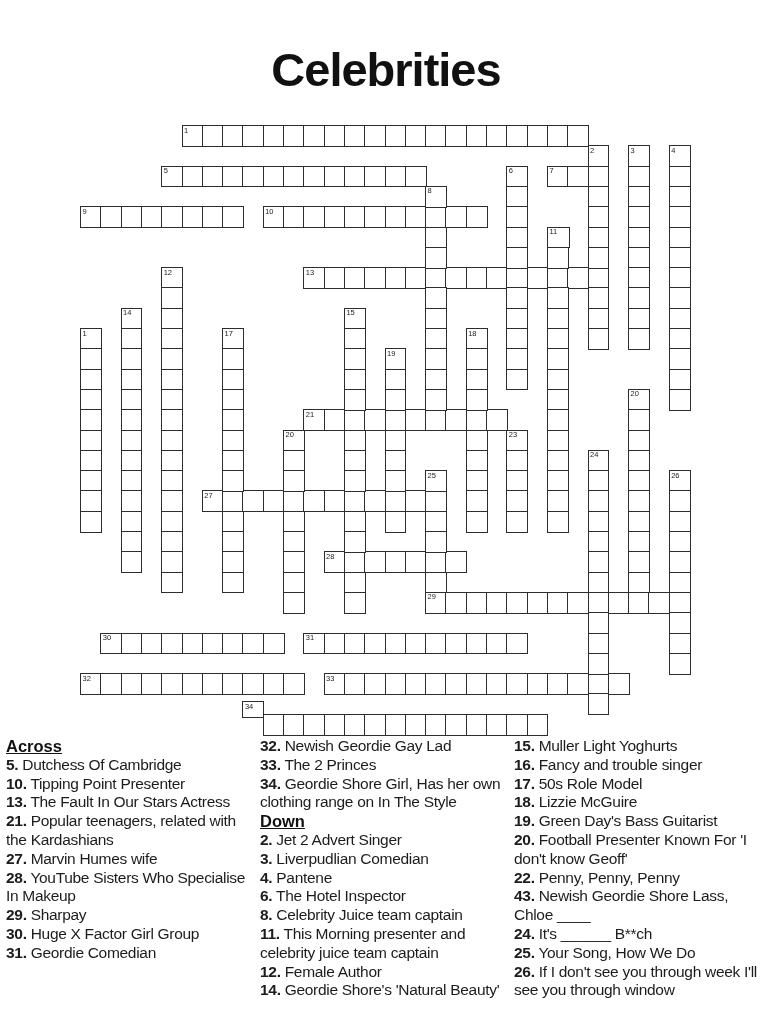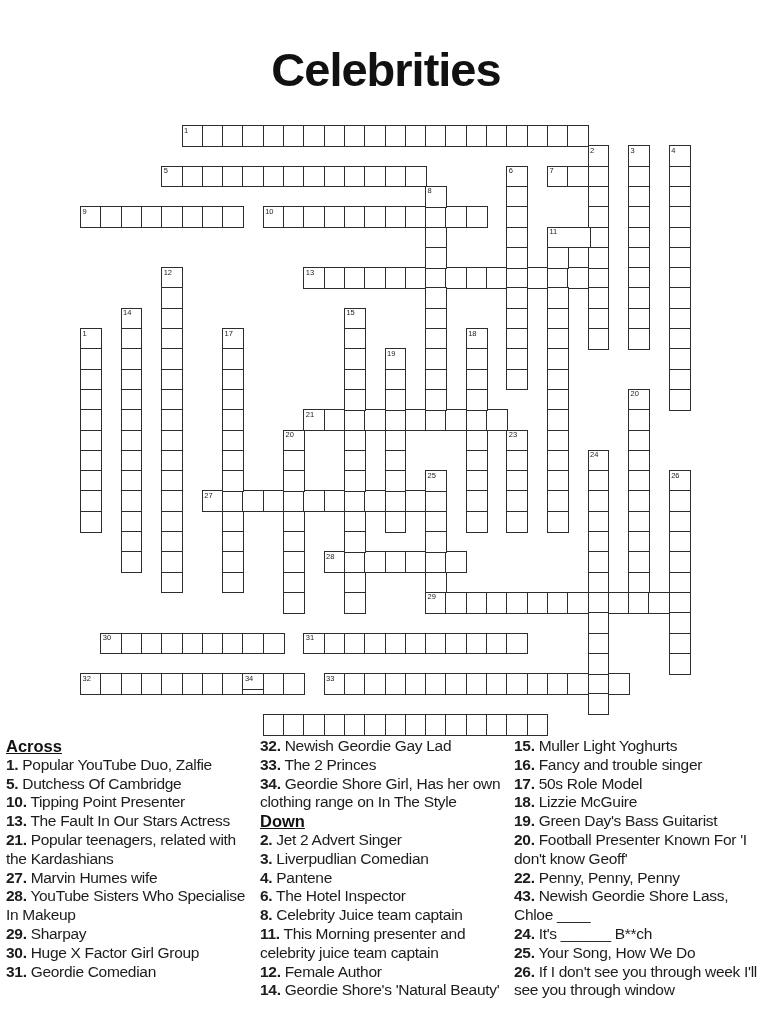--- a/index.html
+++ b/index.html
@@ -205,21 +205,21 @@
       <div class="cell" style="left: 425.1px; top: 673.1px; width: 21.9px; height: 21.9px; border-color: rgb(45, 45, 45); background: rgb(255, 255, 255);"></div>
       <div class="cell" style="left: 445.4px; top: 673.1px; width: 21.9px; height: 21.9px; border-color: rgb(45, 45, 45); background: rgb(255, 255, 255);"></div>
       <div class="cell" style="left: 465.7px; top: 673.1px; width: 21.9px; height: 21.9px; border-color: rgb(45, 45, 45); background: rgb(255, 255, 255);"></div>
       <div class="cell" style="left: 486px; top: 673.1px; width: 21.9px; height: 21.9px; border-color: rgb(45, 45, 45); background: rgb(255, 255, 255);"></div>
       <div class="cell" style="left: 506.3px; top: 673.1px; width: 21.9px; height: 21.9px; border-color: rgb(45, 45, 45); background: rgb(255, 255, 255);"></div>
       <div class="cell" style="left: 526.6px; top: 673.1px; width: 21.9px; height: 21.9px; border-color: rgb(45, 45, 45); background: rgb(255, 255, 255);"></div>
       <div class="cell" style="left: 546.9px; top: 673.1px; width: 21.9px; height: 21.9px; border-color: rgb(45, 45, 45); background: rgb(255, 255, 255);"></div>
       <div class="cell" style="left: 567.2px; top: 673.1px; width: 21.9px; height: 21.9px; border-color: rgb(45, 45, 45); background: rgb(255, 255, 255);"></div>
       <div class="cell" style="left: 587.5px; top: 673.1px; width: 21.9px; height: 21.9px; border-color: rgb(45, 45, 45); background: rgb(255, 255, 255);"></div>
       <div class="cell" style="left: 607.8px; top: 673.1px; width: 21.9px; height: 21.9px; border-color: rgb(45, 45, 45); background: rgb(255, 255, 255);"></div>
-      <div class="cell" style="left: 242.4px; top: 673px; width: 21.9px; height: 17px; border-color: rgb(45, 45, 45); background: rgb(255, 255, 255);">
+      <div class="cell" style="left: 242.4px; top: 701px; width: 21.9px; height: 17px; border-color: rgb(45, 45, 45); background: rgb(255, 255, 255);">
         <span class="cell-num">34</span>
       </div>
       <div class="cell" style="left: 262.7px; top: 713.7px; width: 21.9px; height: 21.9px; border-color: rgb(45, 45, 45); background: rgb(255, 255, 255);"></div>
       <div class="cell" style="left: 283px; top: 713.7px; width: 21.9px; height: 21.9px; border-color: rgb(45, 45, 45); background: rgb(255, 255, 255);"></div>
       <div class="cell" style="left: 303.3px; top: 713.7px; width: 21.9px; height: 21.9px; border-color: rgb(45, 45, 45); background: rgb(255, 255, 255);"></div>
       <div class="cell" style="left: 323.6px; top: 713.7px; width: 21.9px; height: 21.9px; border-color: rgb(45, 45, 45); background: rgb(255, 255, 255);"></div>
       <div class="cell" style="left: 343.9px; top: 713.7px; width: 21.9px; height: 21.9px; border-color: rgb(45, 45, 45); background: rgb(255, 255, 255);"></div>
       <div class="cell" style="left: 364.2px; top: 713.7px; width: 21.9px; height: 21.9px; border-color: rgb(45, 45, 45); background: rgb(255, 255, 255);"></div>
       <div class="cell" style="left: 384.5px; top: 713.7px; width: 21.9px; height: 21.9px; border-color: rgb(45, 45, 45); background: rgb(255, 255, 255);"></div>
       <div class="cell" style="left: 404.8px; top: 713.7px; width: 21.9px; height: 21.9px; border-color: rgb(45, 45, 45); background: rgb(255, 255, 255);"></div>
@@ -282,21 +282,21 @@
         <span class="cell-num">8</span>
       </div>
       <div class="cell" style="left: 425.1px; top: 226.5px; width: 21.9px; height: 21.9px; border-color: rgb(45, 45, 45); background: rgb(255, 255, 255);"></div>
       <div class="cell" style="left: 425.1px; top: 246.8px; width: 21.9px; height: 21.9px; border-color: rgb(45, 45, 45); background: rgb(255, 255, 255);"></div>
       <div class="cell" style="left: 425.1px; top: 287.4px; width: 21.9px; height: 21.9px; border-color: rgb(45, 45, 45); background: rgb(255, 255, 255);"></div>
       <div class="cell" style="left: 425.1px; top: 307.7px; width: 21.9px; height: 21.9px; border-color: rgb(45, 45, 45); background: rgb(255, 255, 255);"></div>
       <div class="cell" style="left: 425.1px; top: 328px; width: 21.9px; height: 21.9px; border-color: rgb(45, 45, 45); background: rgb(255, 255, 255);"></div>
       <div class="cell" style="left: 425.1px; top: 348.3px; width: 21.9px; height: 21.9px; border-color: rgb(45, 45, 45); background: rgb(255, 255, 255);"></div>
       <div class="cell" style="left: 425.1px; top: 368.6px; width: 21.9px; height: 21.9px; border-color: rgb(45, 45, 45); background: rgb(255, 255, 255);"></div>
       <div class="cell" style="left: 425.1px; top: 388.9px; width: 21.9px; height: 21.9px; border-color: rgb(45, 45, 45); background: rgb(255, 255, 255);"></div>
-      <div class="cell" style="left: 546.9px; top: 226.5px; width: 44px; height: 21.9px; border-color: rgb(45, 45, 45); background: rgb(255, 255, 255);">
+      <div class="cell" style="left: 546.9px; top: 226.5px; width: 23px; height: 21.9px; border-color: rgb(45, 45, 45); background: rgb(255, 255, 255);">
         <span class="cell-num">11</span>
       </div>
       <div class="cell" style="left: 546.9px; top: 246.8px; width: 21.9px; height: 21.9px; border-color: rgb(45, 45, 45); background: rgb(255, 255, 255);"></div>
       <div class="cell" style="left: 546.9px; top: 287.4px; width: 21.9px; height: 21.9px; border-color: rgb(45, 45, 45); background: rgb(255, 255, 255);"></div>
       <div class="cell" style="left: 546.9px; top: 307.7px; width: 21.9px; height: 21.9px; border-color: rgb(45, 45, 45); background: rgb(255, 255, 255);"></div>
       <div class="cell" style="left: 546.9px; top: 328px; width: 21.9px; height: 21.9px; border-color: rgb(45, 45, 45); background: rgb(255, 255, 255);"></div>
       <div class="cell" style="left: 546.9px; top: 348.3px; width: 21.9px; height: 21.9px; border-color: rgb(45, 45, 45); background: rgb(255, 255, 255);"></div>
       <div class="cell" style="left: 546.9px; top: 368.6px; width: 21.9px; height: 21.9px; border-color: rgb(45, 45, 45); background: rgb(255, 255, 255);"></div>
       <div class="cell" style="left: 546.9px; top: 388.9px; width: 21.9px; height: 21.9px; border-color: rgb(45, 45, 45); background: rgb(255, 255, 255);"></div>
       <div class="cell" style="left: 546.9px; top: 409.2px; width: 21.9px; height: 21.9px; border-color: rgb(45, 45, 45); background: rgb(255, 255, 255);"></div>
@@ -454,21 +454,20 @@
       <div class="cell" style="left: 668.7px; top: 531px; width: 21.9px; height: 21.9px; border-color: rgb(45, 45, 45); background: rgb(255, 255, 255);"></div>
       <div class="cell" style="left: 668.7px; top: 551.3px; width: 21.9px; height: 21.9px; border-color: rgb(45, 45, 45); background: rgb(255, 255, 255);"></div>
       <div class="cell" style="left: 668.7px; top: 571.6px; width: 21.9px; height: 21.9px; border-color: rgb(45, 45, 45); background: rgb(255, 255, 255);"></div>
       <div class="cell" style="left: 668.7px; top: 612.2px; width: 21.9px; height: 21.9px; border-color: rgb(45, 45, 45); background: rgb(255, 255, 255);"></div>
       <div class="cell" style="left: 668.7px; top: 632.5px; width: 21.9px; height: 21.9px; border-color: rgb(45, 45, 45); background: rgb(255, 255, 255);"></div>
       <div class="cell" style="left: 668.7px; top: 652.8px; width: 21.9px; height: 21.9px; border-color: rgb(45, 45, 45); background: rgb(255, 255, 255);"></div>
     </div>
   <div id="clues" style="top: 737px;">
       <div class="clue-col" style="left: 6px; width: 250px;">
         <div class="clue-heading">Across</div>
-        <div class="clue-item"><span class="clue-num">1.</span> Popular YouTube Duo, Zalfie</div>
         <div class="clue-item"><span class="clue-num">5.</span> Dutchess Of Cambridge</div>
         <div class="clue-item"><span class="clue-num">10.</span> Tipping Point Presenter</div>
         <div class="clue-item"><span class="clue-num">13.</span> The Fault In Our Stars Actress</div>
         <div class="clue-item"><span class="clue-num">21.</span> Popular teenagers, related with the Kardashians</div>
         <div class="clue-item"><span class="clue-num">27.</span> Marvin Humes wife</div>
         <div class="clue-item"><span class="clue-num">28.</span> YouTube Sisters Who Specialise In Makeup</div>
         <div class="clue-item"><span class="clue-num">29.</span> Sharpay</div>
         <div class="clue-item"><span class="clue-num">30.</span> Huge X Factor Girl Group</div>
         <div class="clue-item"><span class="clue-num">31.</span> Geordie Comedian</div>
       </div>

